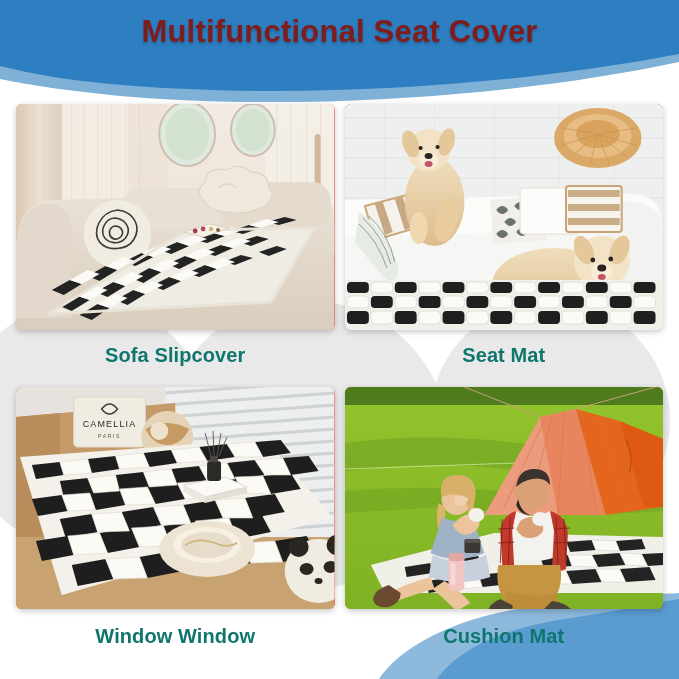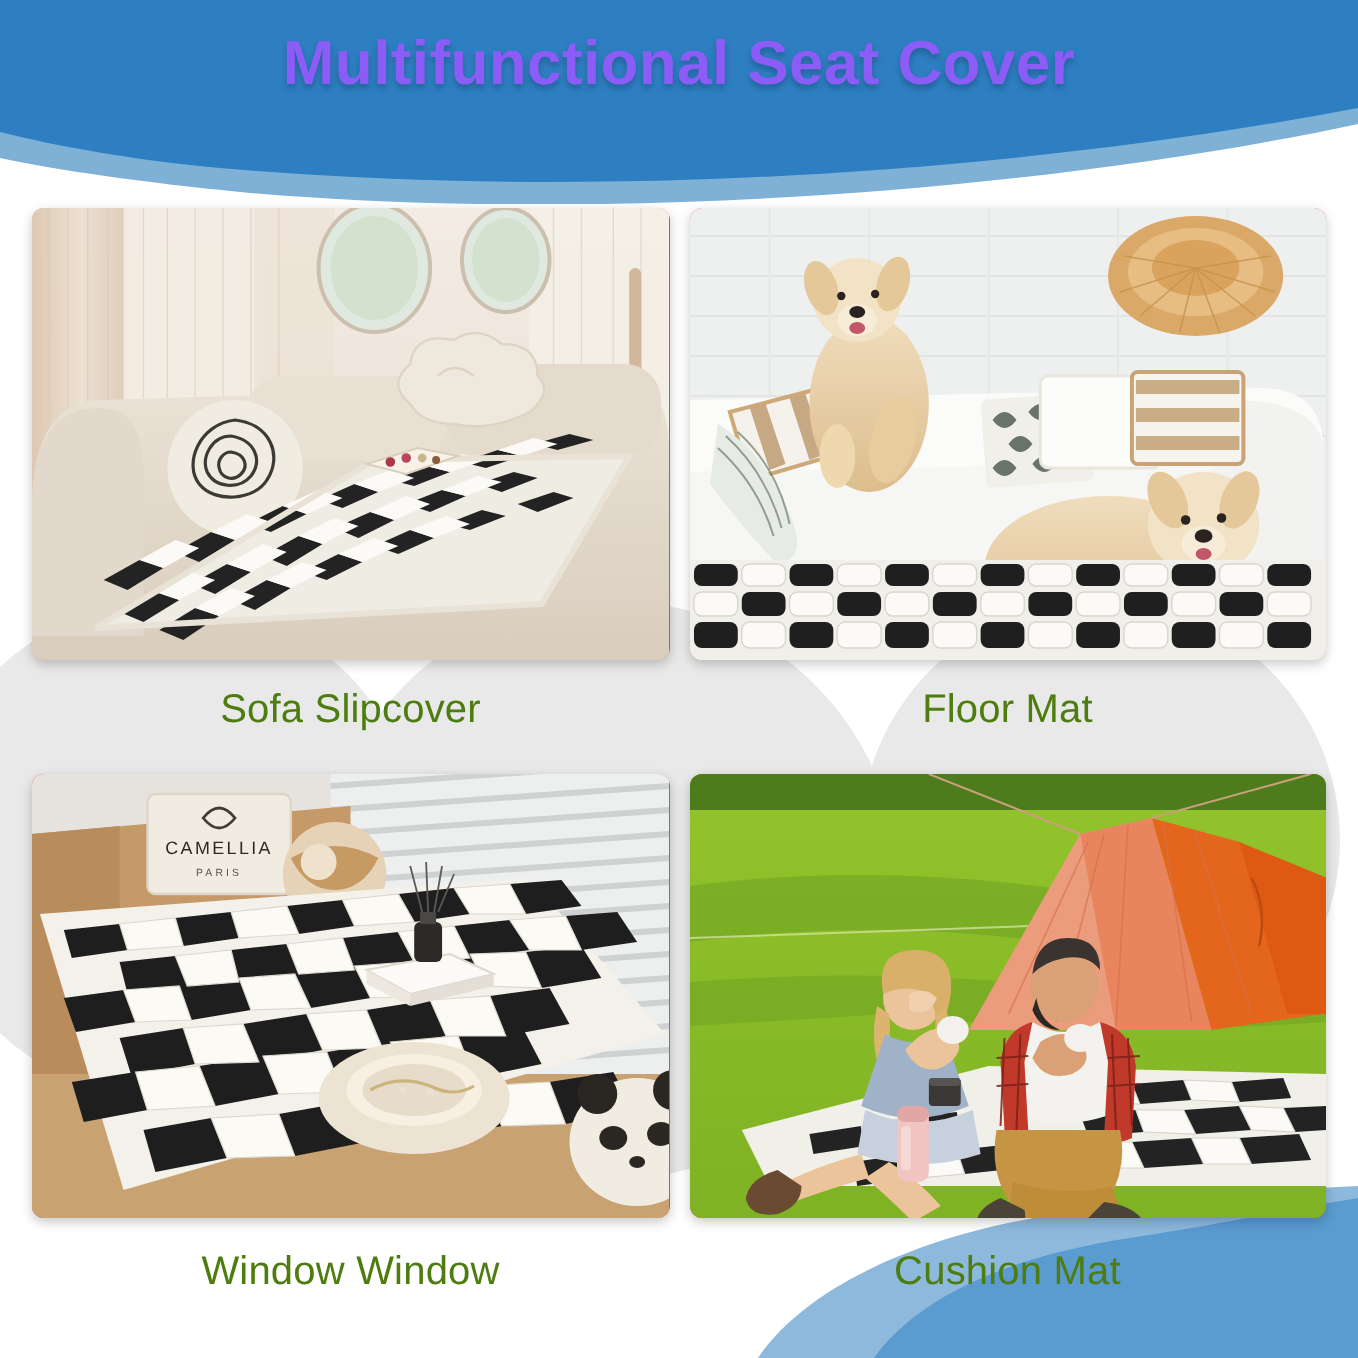--- a/index.html
+++ b/index.html
@@ -19,21 +19,21 @@
   .gc3 { left:430px;  top:300px; width:240px; height:240px; }
 
   
   .header {
     position:absolute; left:0; top:0; width:679px; height:100px; z-index:3;
   }
   .header svg { position:absolute; left:0; top:0; display:block; }
   .header-title {
     position:absolute; left:0; top:14px; width:679px;
     text-align:center;
-    color:#8b5cf6;
+    color:#7f1d1d;
     font-size:31px;
     font-weight:bold;
     letter-spacing:0.2px;
     text-shadow:0 2px 3px rgba(20,60,100,0.45);
     font-stretch:condensed;
     z-index:4;
   }
 
   
   .bottom-wave { position:absolute; right:0; bottom:0; z-index:1; pointer-events:none; }
@@ -59,22 +59,22 @@
     box-shadow:0 2px 6px rgba(0,0,0,0.22);
     background:#ef4444;
   }
   .photo svg { display:block; width:100%; height:100%; }
   .caption {
     flex:1;
     display:flex;
     align-items:center;
     justify-content:center;
     font-size:20px;
-    font-weight:normal;
-    color:#4d7c0f;
+    font-weight:bold;
+    color:#0f766e;
     letter-spacing:0.1px;
   }
   .row2 .photo { height:222px; }
 </style>
 </head>
 <body>
 
 <div class="page">
 
   <div class="deco-circles">
@@ -389,21 +389,21 @@
                   <rect x="122" y="207" width="22" height="13" rx="4"></rect>
                     <rect x="170" y="207" width="22" height="13" rx="4"></rect>
                   <rect x="218" y="207" width="22" height="13" rx="4"></rect>
                     <rect x="266" y="207" width="22" height="13" rx="4"></rect>
                 </g>
               </g>
             </g>
           </g>
         </svg>
       </div>
-      <div class="caption">Floor Mat</div>
+      <div class="caption">Seat Mat</div>
     </div>
 
     <div class="card row2">
       <div class="photo">
         <svg viewBox="0 0 320 222" preserveAspectRatio="none">
           <defs>
             <clipPath id="c3clip">
                 <rect width="320" height="222"></rect>
               </clipPath>
           </defs>

